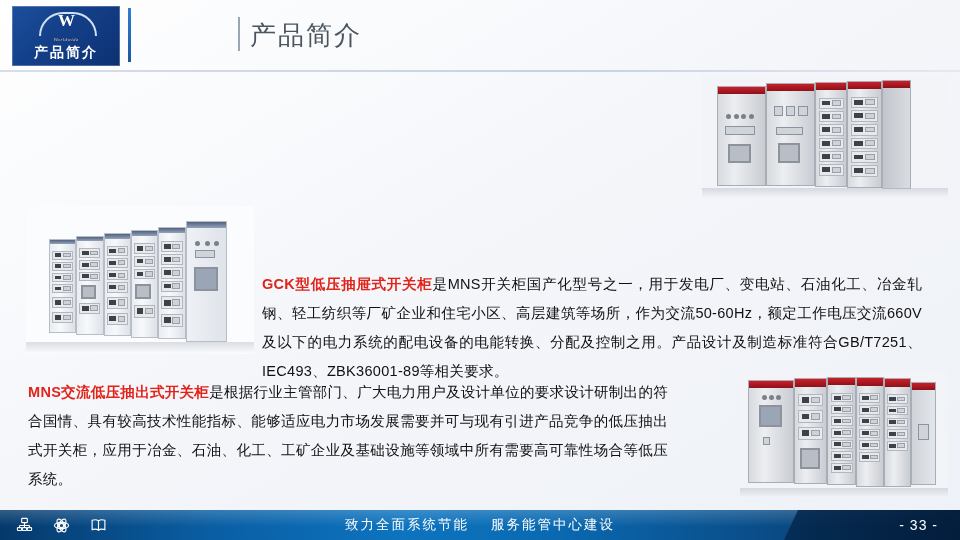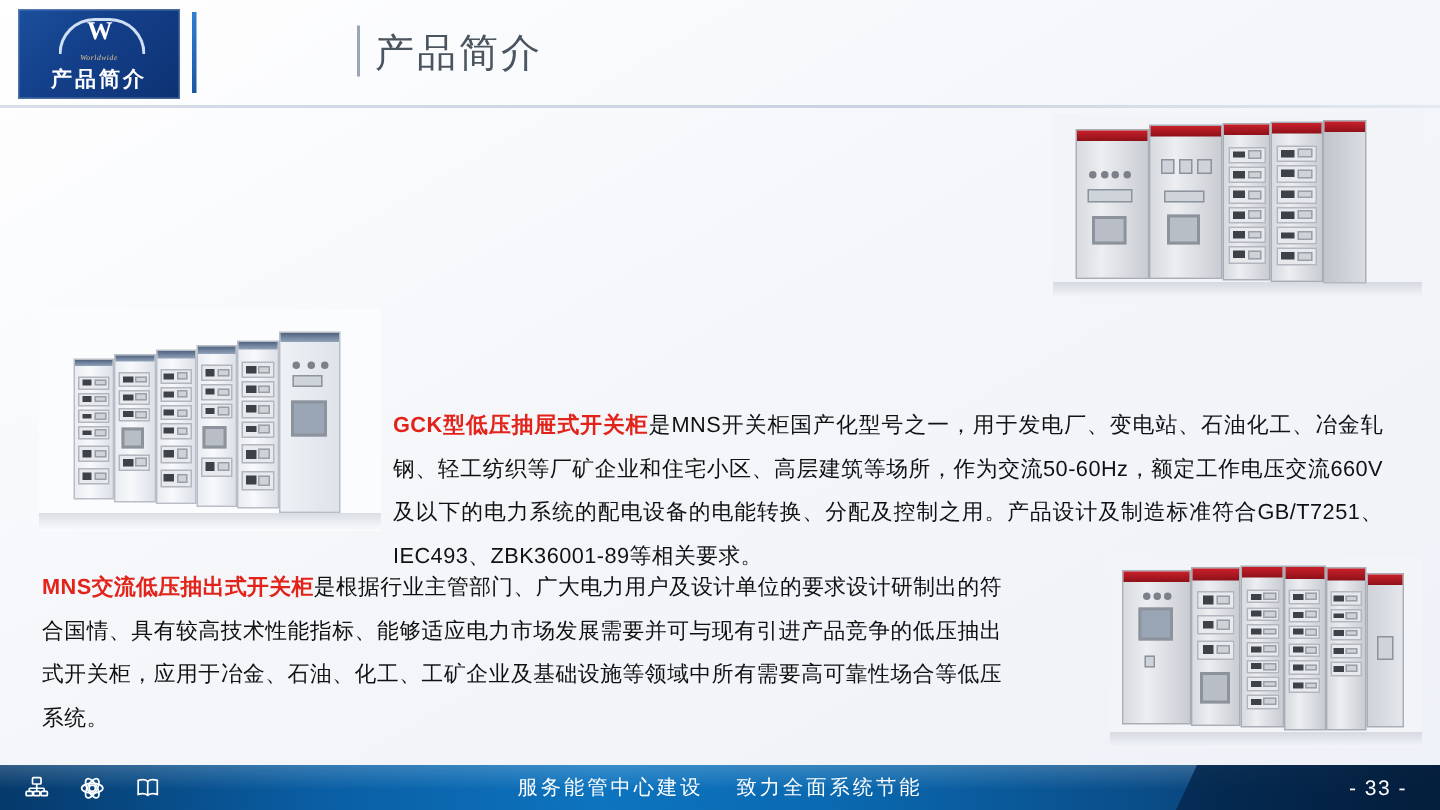--- a/index.html
+++ b/index.html
@@ -500,22 +500,22 @@
       </span>
       <span>
         <svg width="17" height="17" viewBox="0 0 24 24" fill="none" stroke="#ffffff" stroke-width="1.6">
           <path d="M12 5.5C10 3.8 6.5 3.6 3 4.6v13.2c3.5-1 7-0.8 9 0.9 2-1.7 5.5-1.9 9-0.9V4.6c-3.5-1-7-0.8-9 0.9z"></path>
           <path d="M12 5.5v13.2"></path>
         </svg>
       </span>
     </div>
 
     <div class="f-center">
+      <span>致力全面系统节能</span>
       <span>服务能管中心建设</span>
-      <span>致力全面系统节能</span>
     </div>
 
     <div class="f-rightblock"></div>
     <div class="f-page">
       <span>- 33 -</span>
     </div>
   </div>
 
 </div>
 

